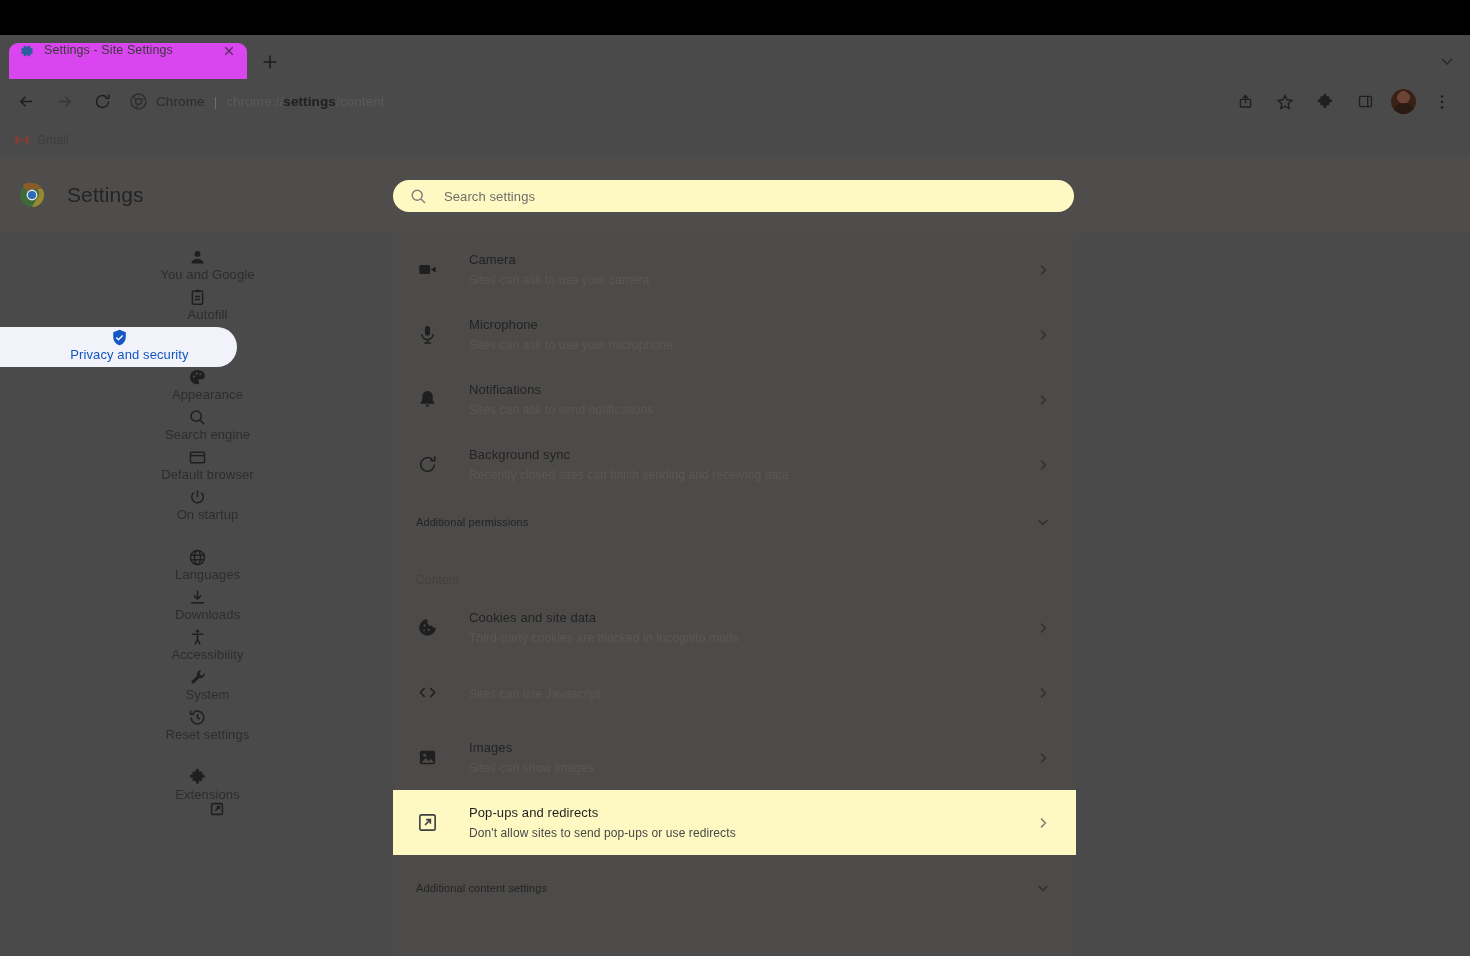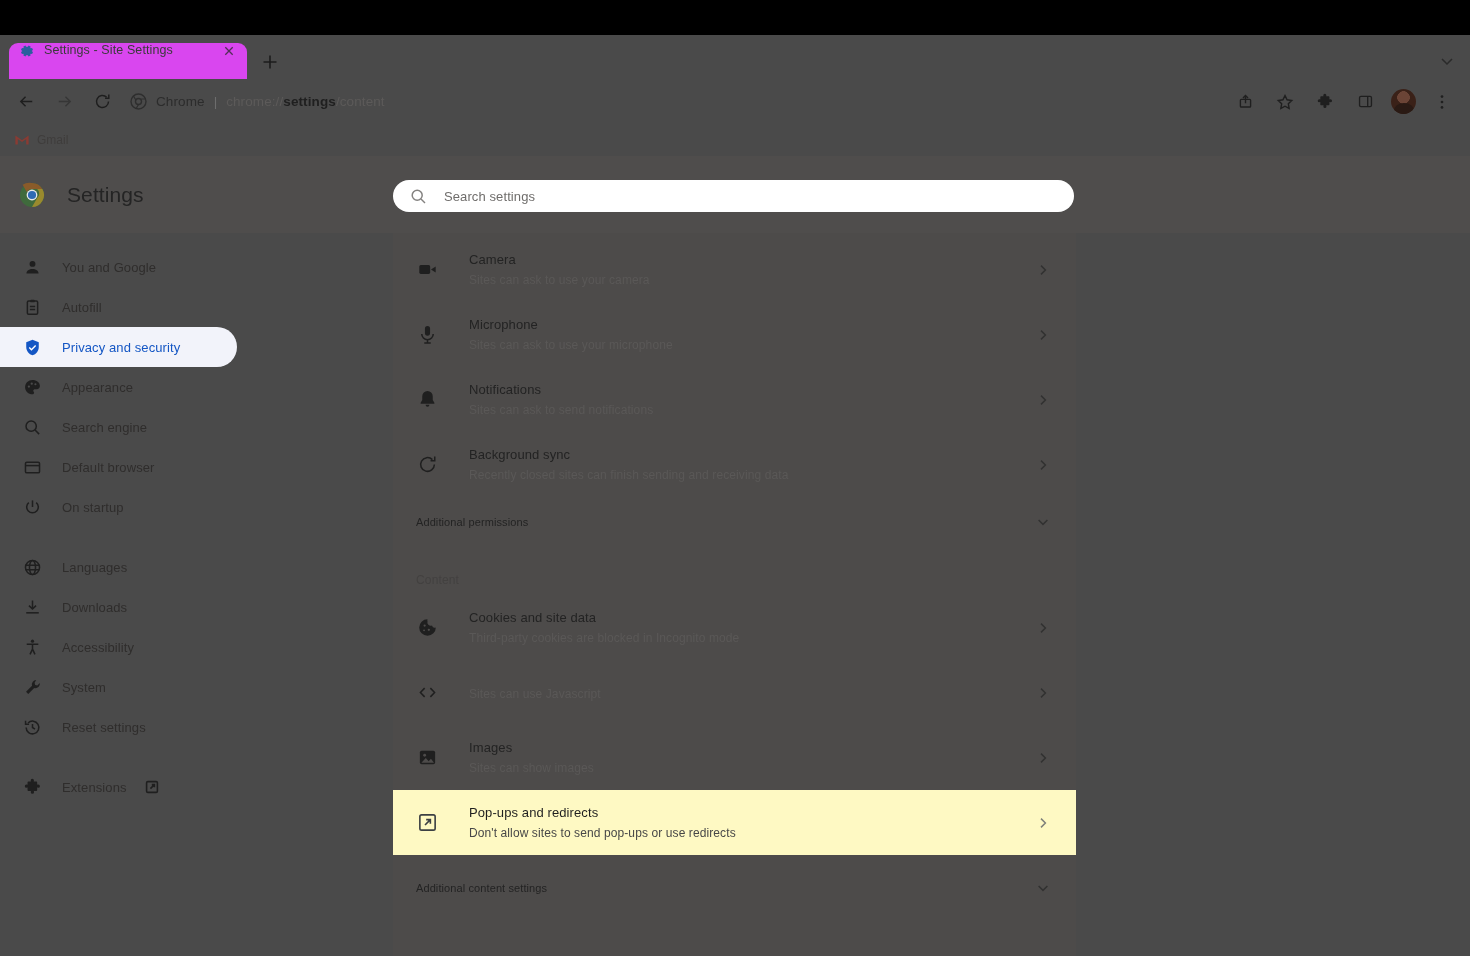--- a/index.html
+++ b/index.html
@@ -63,30 +63,30 @@
   .bm-ico { width:16px; height:16px; margin-right:7px; flex:0 0 16px; }
 
   
   .page { position:absolute; left:0; top:121px; width:1470px; height:835px; background:#4a4a4a; }
 
   .page-header { position:absolute; left:0; top:0; width:1470px; height:77px; background:#4f4d4c; display:flex; align-items:center; }
   .chrome-logo { width:26px; height:26px; margin-left:19px; flex:0 0 26px; }
   .settings-title { margin-left:22px; font-size:21px; color:#242424; letter-spacing:.1px; }
   .searchbox {
     position:absolute; left:393px; top:24px; width:681px; height:32px;
-    background:#ffffff; border-radius:17px; display:flex; align-items:center; padding-left:17px;
+    background:#fef9c3; border-radius:17px; display:flex; align-items:center; padding-left:17px;
   }
   .search-ico { width:17px; height:17px; flex:0 0 17px; margin-right:17px; opacity:.85; }
   .search-ph { font-size:13px; color:#6f6d6b; letter-spacing:.1px; }
 
   
   .sidebar { position:absolute; left:0; top:77px; width:393px; height:758px; }
   .nav-item {
     display:flex; align-items:center; height:40px; margin:0 0 0 0; padding-left:22px;
-    color:#2f2d2c; font-size:13px; letter-spacing:.1px;
+    color:#2f2d2c; font-size:13px; letter-spacing:.1px;flex-direction:column;
   }
   .nav-item .ni-ico { width:20px; height:20px; flex:0 0 20px; margin-right:20px; display:flex; align-items:center; justify-content:center; }
   .nav-item.selected {
     background:#f2f3fa; border-radius:0 20px 20px 0; margin-right:156px;
     color:#1456c4; font-weight:400;
   }
   .nav-gap { height:20px; }
   .ext-ico { width:14px; height:14px; margin-left:18px; flex:0 0 14px; }
 
   

